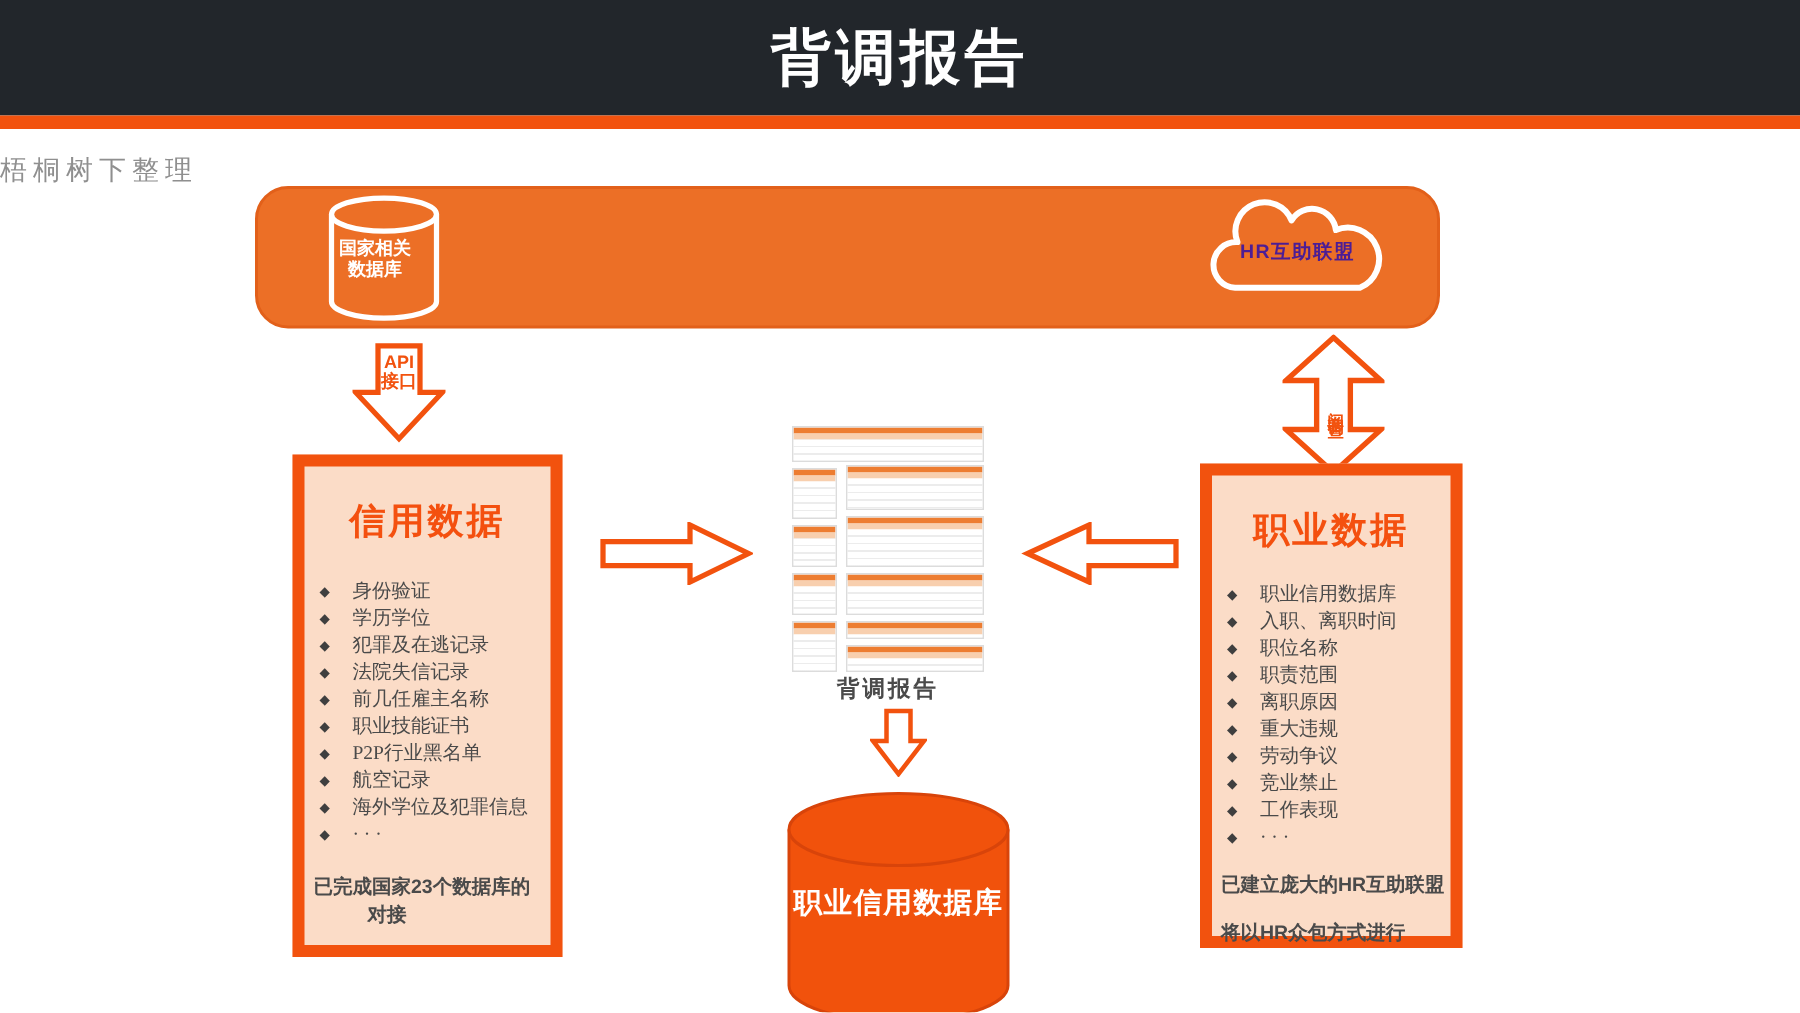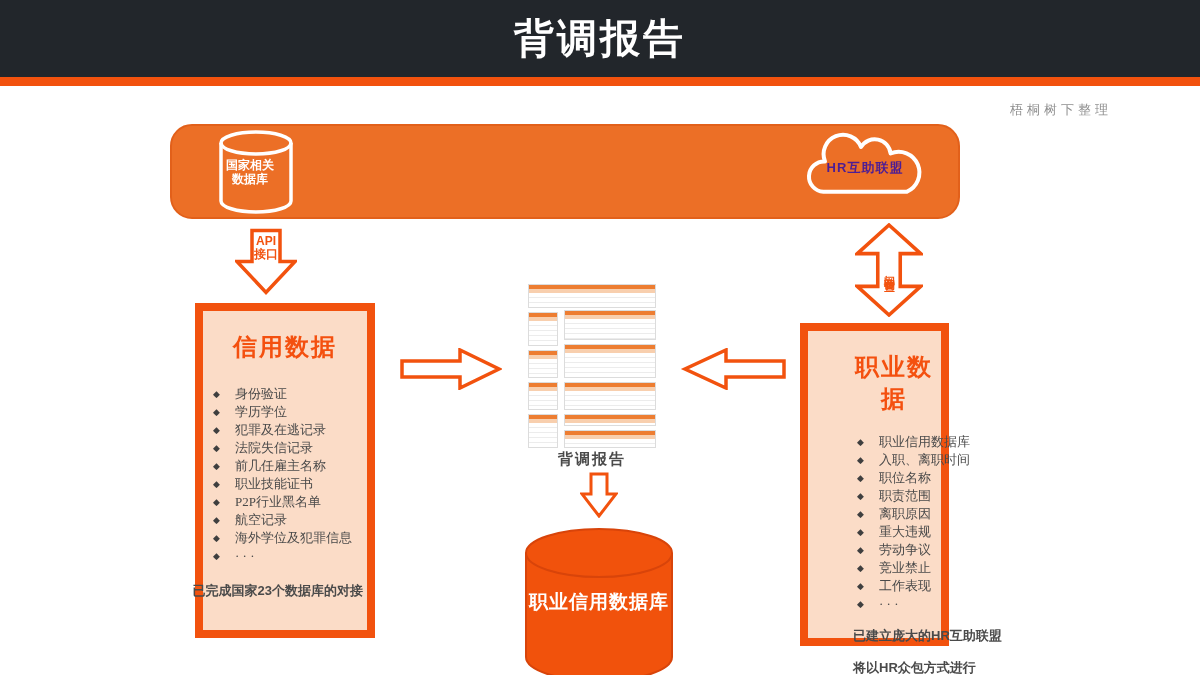--- a/index.html
+++ b/index.html
@@ -10,21 +10,21 @@
   *{margin:0;padding:0;box-sizing:border-box;}
   html,body{background:#fff;}
   body{font-family:"Liberation Sans","DejaVu Sans",sans-serif;}
   .slide{position:relative;width:1200px;height:675px;overflow:hidden;background:#fff;}
 
   
   .title-bar{position:absolute;left:0;top:0;width:1200px;height:77px;background:var(--headerBg);
     display:flex;align-items:center;justify-content:center;}
   .title-bar h1{color:#fff;font-size:40px;font-weight:bold;letter-spacing:3px;}
   .accent-strip{position:absolute;left:0;top:77px;width:1200px;height:9px;background:var(--accent);}
-  .watermark{position:absolute;left:0;top:101px;width:1112px;text-align:right;font-size:13px;
+  .watermark{position:absolute;left:0;top:101px;width:1112px;text-align:left;font-size:18px;
     letter-spacing:4px;color:var(--watermarkGray);}
 
   
   .banner{position:absolute;left:170px;top:124px;width:790px;height:95px;background:var(--banner);
     border:2px solid #e2601a;border-radius:22px;}
   .db-icon-wrap{position:absolute;left:45px;top:4px;width:78px;height:86px;}
   .db-icon-wrap svg{position:absolute;left:0;top:0;}
   .db-label{position:absolute;left:7px;top:28px;width:52px;text-align:center;color:#fff;
     font-size:12px;font-weight:bold;line-height:14px;}
   .cloud-wrap{position:absolute;right:12px;top:-3px;width:162px;height:80px;}
@@ -38,30 +38,30 @@
     font-size:12px;font-weight:bold;line-height:13px;}
   .survey-arrow{position:absolute;left:855px;top:223px;width:68px;height:94px;}
   .survey-label{position:absolute;left:0;top:0;width:100%;height:100%;display:flex;align-items:center;
     justify-content:center;writing-mode:vertical-rl;text-orientation:upright;color:var(--accent);
     font-size:11px;font-weight:bold;letter-spacing:2px;}
   .h-arrow{position:absolute;}
 
   
   .data-box{position:absolute;background:var(--boxFill);border:8px solid var(--accent);}
   .data-box.left{left:195px;top:303px;width:180px;height:335px;}
-  .data-box.right{left:800px;top:323px;width:149px;height:323px;padding-left:39px;}
+  .data-box.right{left:800px;top:309px;width:175px;height:323px;}
   .data-box h2{margin-top:20px;text-align:center;color:var(--titleOrange);font-size:24px;
     font-weight:bold;letter-spacing:2px;}
   .data-box ul{list-style:none;margin-top:22px;padding-left:10px;font-family:Liberation Serif, serif;}
   .data-box.right ul{margin-top:18px;}
   .data-box li{font-size:13px;line-height:18px;color:var(--textDark);white-space:nowrap;}
   .data-box li .diamond{display:inline-block;width:11px;font-size:9px;color:#3f3f3f;
     margin-right:11px;vertical-align:1px;}
-  .box-footer{margin-top:16px;padding-right:4px;text-indent:-36px;
-    font-size:13px;font-weight:bold;color:var(--textDark);line-height:19px;text-align:right;}
+  .box-footer{margin-top:16px;padding-left:42px;padding-right:4px;text-indent:-36px;
+    font-size:13px;font-weight:bold;color:var(--textDark);line-height:19px;}
   .box-footer-line{margin-top:14px;padding-left:6px;font-size:13px;font-weight:bold;
     color:var(--textDark);white-space:nowrap;}
 
   
   .report-thumb{position:absolute;left:528px;top:284px;width:128px;height:166px;}
   .mini-table{position:absolute;background:#fff;border:1px solid #dcdcdc;overflow:hidden;}
   .mini-table .hd{height:4px;background:var(--tableHeader);}
   .mini-table .sub{height:4px;background:var(--tableSubheader);}
   .mini-table .bd{position:absolute;top:8px;left:0;right:0;bottom:0;
     background:repeating-linear-gradient(to bottom,#fff 0 4px,#ececec 4px 5px);}

